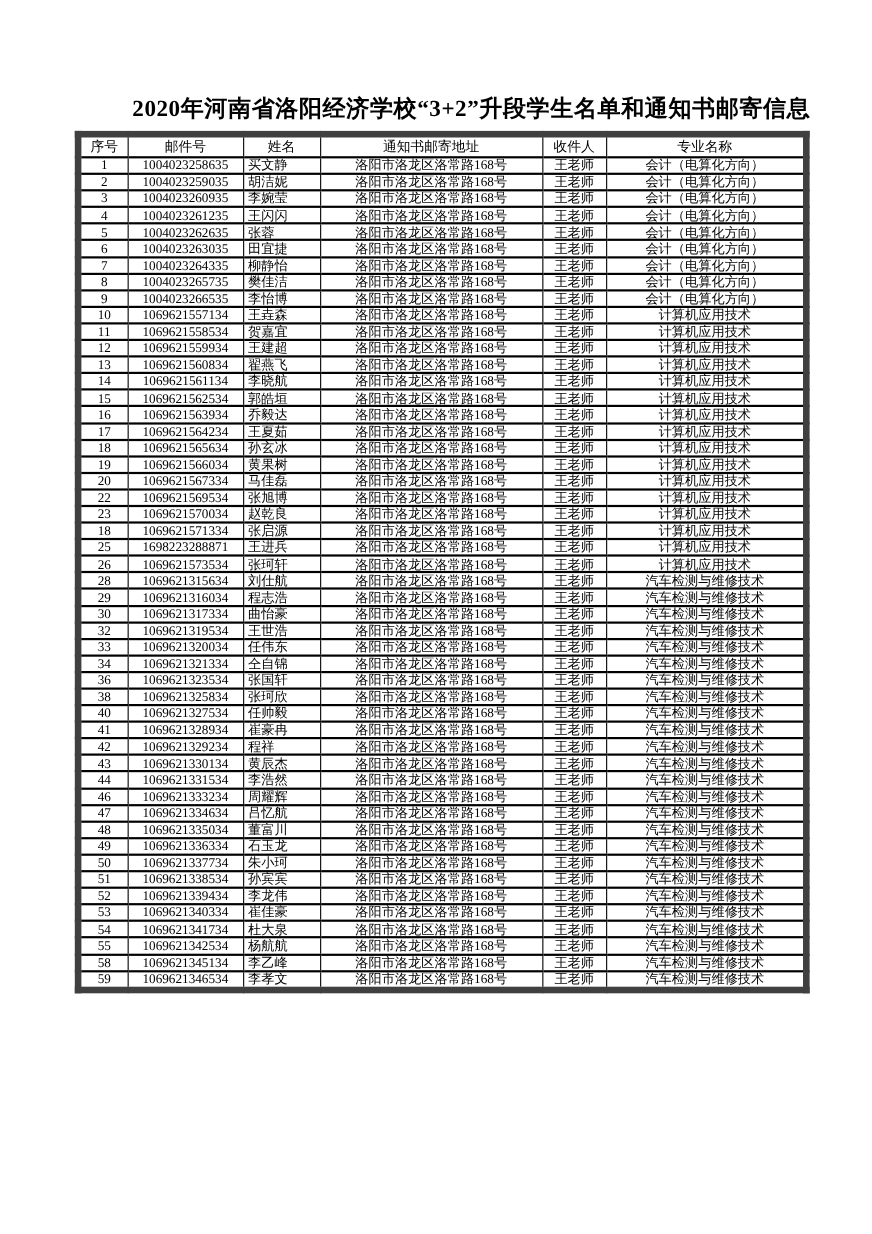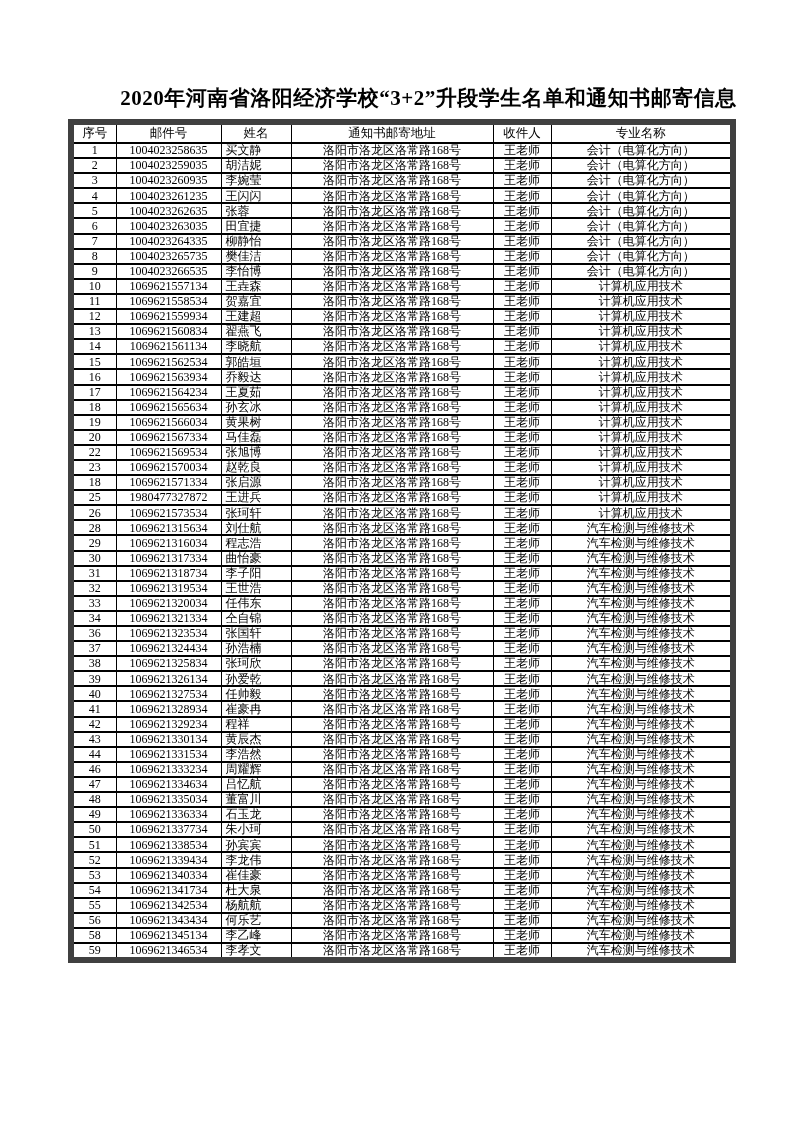--- a/index.html
+++ b/index.html
@@ -273,21 +273,21 @@
         <tr>
           <td>18</td>
           <td>1069621571334</td>
           <td>张启源</td>
           <td>洛阳市洛龙区洛常路168号</td>
           <td>王老师</td>
           <td>计算机应用技术</td>
         </tr>
         <tr>
           <td>25</td>
-          <td>1980477327872</td>
+          <td>1698223288871</td>
           <td>王进兵</td>
           <td>洛阳市洛龙区洛常路168号</td>
           <td>王老师</td>
           <td>计算机应用技术</td>
         </tr>
         <tr>
           <td>26</td>
           <td>1069621573534</td>
           <td>张珂轩</td>
           <td>洛阳市洛龙区洛常路168号</td>
@@ -312,28 +312,20 @@
         </tr>
         <tr>
           <td>30</td>
           <td>1069621317334</td>
           <td>曲怡豪</td>
           <td>洛阳市洛龙区洛常路168号</td>
           <td>王老师</td>
           <td>汽车检测与维修技术</td>
         </tr>
         <tr>
-          <td>31</td>
-          <td>1069621318734</td>
-          <td>李子阳</td>
-          <td>洛阳市洛龙区洛常路168号</td>
-          <td>王老师</td>
-          <td>汽车检测与维修技术</td>
-        </tr>
-        <tr>
           <td>32</td>
           <td>1069621319534</td>
           <td>王世浩</td>
           <td>洛阳市洛龙区洛常路168号</td>
           <td>王老师</td>
           <td>汽车检测与维修技术</td>
         </tr>
         <tr>
           <td>33</td>
           <td>1069621320034</td>
@@ -352,44 +344,28 @@
         </tr>
         <tr>
           <td>36</td>
           <td>1069621323534</td>
           <td>张国轩</td>
           <td>洛阳市洛龙区洛常路168号</td>
           <td>王老师</td>
           <td>汽车检测与维修技术</td>
         </tr>
         <tr>
-          <td>37</td>
-          <td>1069621324434</td>
-          <td>孙浩楠</td>
-          <td>洛阳市洛龙区洛常路168号</td>
-          <td>王老师</td>
-          <td>汽车检测与维修技术</td>
-        </tr>
-        <tr>
           <td>38</td>
           <td>1069621325834</td>
           <td>张珂欣</td>
           <td>洛阳市洛龙区洛常路168号</td>
           <td>王老师</td>
           <td>汽车检测与维修技术</td>
         </tr>
         <tr>
-          <td>39</td>
-          <td>1069621326134</td>
-          <td>孙爱乾</td>
-          <td>洛阳市洛龙区洛常路168号</td>
-          <td>王老师</td>
-          <td>汽车检测与维修技术</td>
-        </tr>
-        <tr>
           <td>40</td>
           <td>1069621327534</td>
           <td>任帅毅</td>
           <td>洛阳市洛龙区洛常路168号</td>
           <td>王老师</td>
           <td>汽车检测与维修技术</td>
         </tr>
         <tr>
           <td>41</td>
           <td>1069621328934</td>
@@ -491,28 +467,20 @@
           <td>1069621341734</td>
           <td>杜大泉</td>
           <td>洛阳市洛龙区洛常路168号</td>
           <td>王老师</td>
           <td>汽车检测与维修技术</td>
         </tr>
         <tr>
           <td>55</td>
           <td>1069621342534</td>
           <td>杨航航</td>
-          <td>洛阳市洛龙区洛常路168号</td>
-          <td>王老师</td>
-          <td>汽车检测与维修技术</td>
-        </tr>
-        <tr>
-          <td>56</td>
-          <td>1069621343434</td>
-          <td>何乐艺</td>
           <td>洛阳市洛龙区洛常路168号</td>
           <td>王老师</td>
           <td>汽车检测与维修技术</td>
         </tr>
         <tr>
           <td>58</td>
           <td>1069621345134</td>
           <td>李乙峰</td>
           <td>洛阳市洛龙区洛常路168号</td>
           <td>王老师</td>

